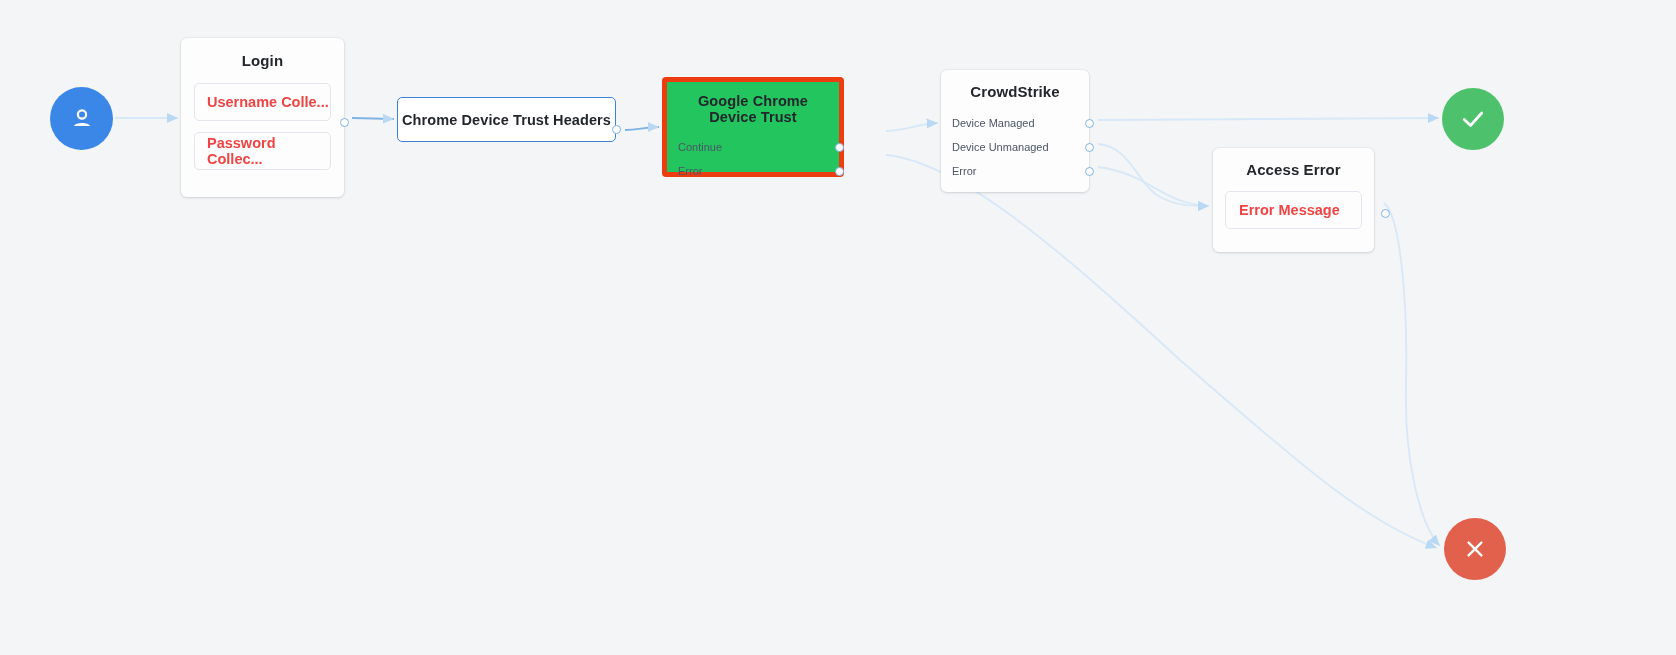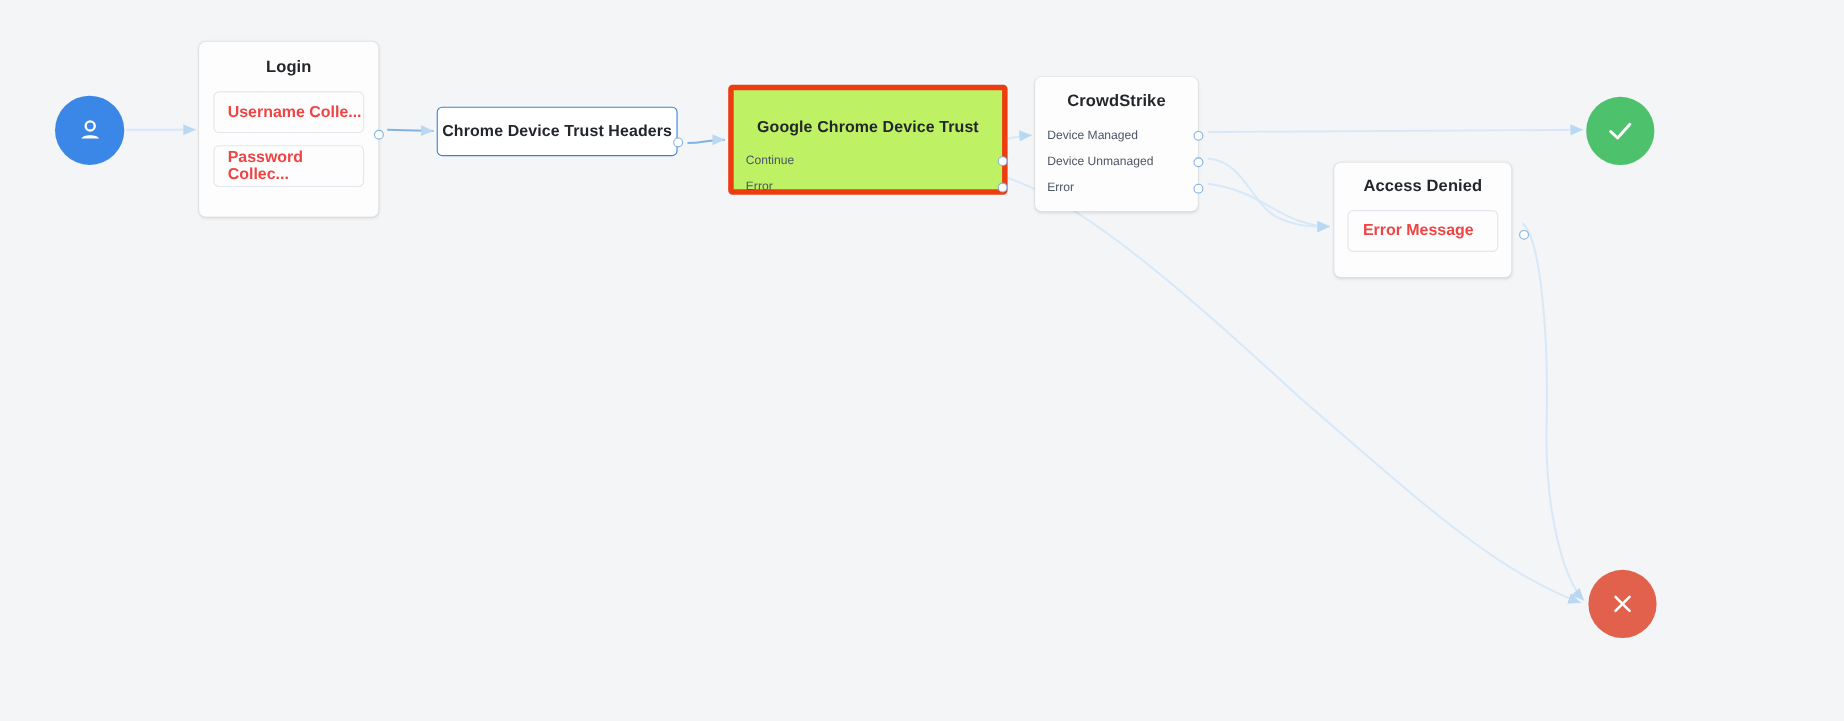--- a/index.html
+++ b/index.html
@@ -82,27 +82,27 @@
     display: flex;
     align-items: center;
     justify-content: center;
   }
   #node-chrome-headers .node-title { font-size: 14.5px; }
 
   
   #node-gcdt {
     left: 662px;
     top: 77px;
-    width: 254px;
+    width: 182px;
     height: 100px;
     border: 5px solid #ec3c10;
     border-radius: 4px;
-    background: #bef264;
+    background: #22c55e;
     box-shadow: none;
-    padding: 26px 11px 0 11px;
+    padding: 11px 11px 0 11px;
   }
   #node-gcdt .node-title {
     font-size: 14.5px;
     margin-bottom: 10px;
   }
 
   
   #node-crowdstrike {
     left: 941px;
     top: 70px;
@@ -268,21 +268,21 @@
       <span>Device Unmanaged</span>
       <span class="port-dot"></span>
     </div>
     <div class="port-row">
       <span>Error</span>
       <span class="port-dot"></span>
     </div>
   </div>
 
   <div class="node" id="node-access-denied">
-    <div class="node-title">Access Denied</div>
+    <div class="node-title">Access Error</div>
     <div class="sub-item">
       <span>Error Message</span>
     </div>
     <div class="side-port" id="port-access-denied-out"></div>
   </div>
 
   <div class="circle-node" id="node-success">
     <svg width="30" height="30" viewBox="0 0 24 24">
       <path d="M 5 12.4 L 10 17.2 L 19 7.2" fill="none" stroke="#ffffff" stroke-width="2.1" stroke-linecap="round" stroke-linejoin="round"></path>
     </svg>

